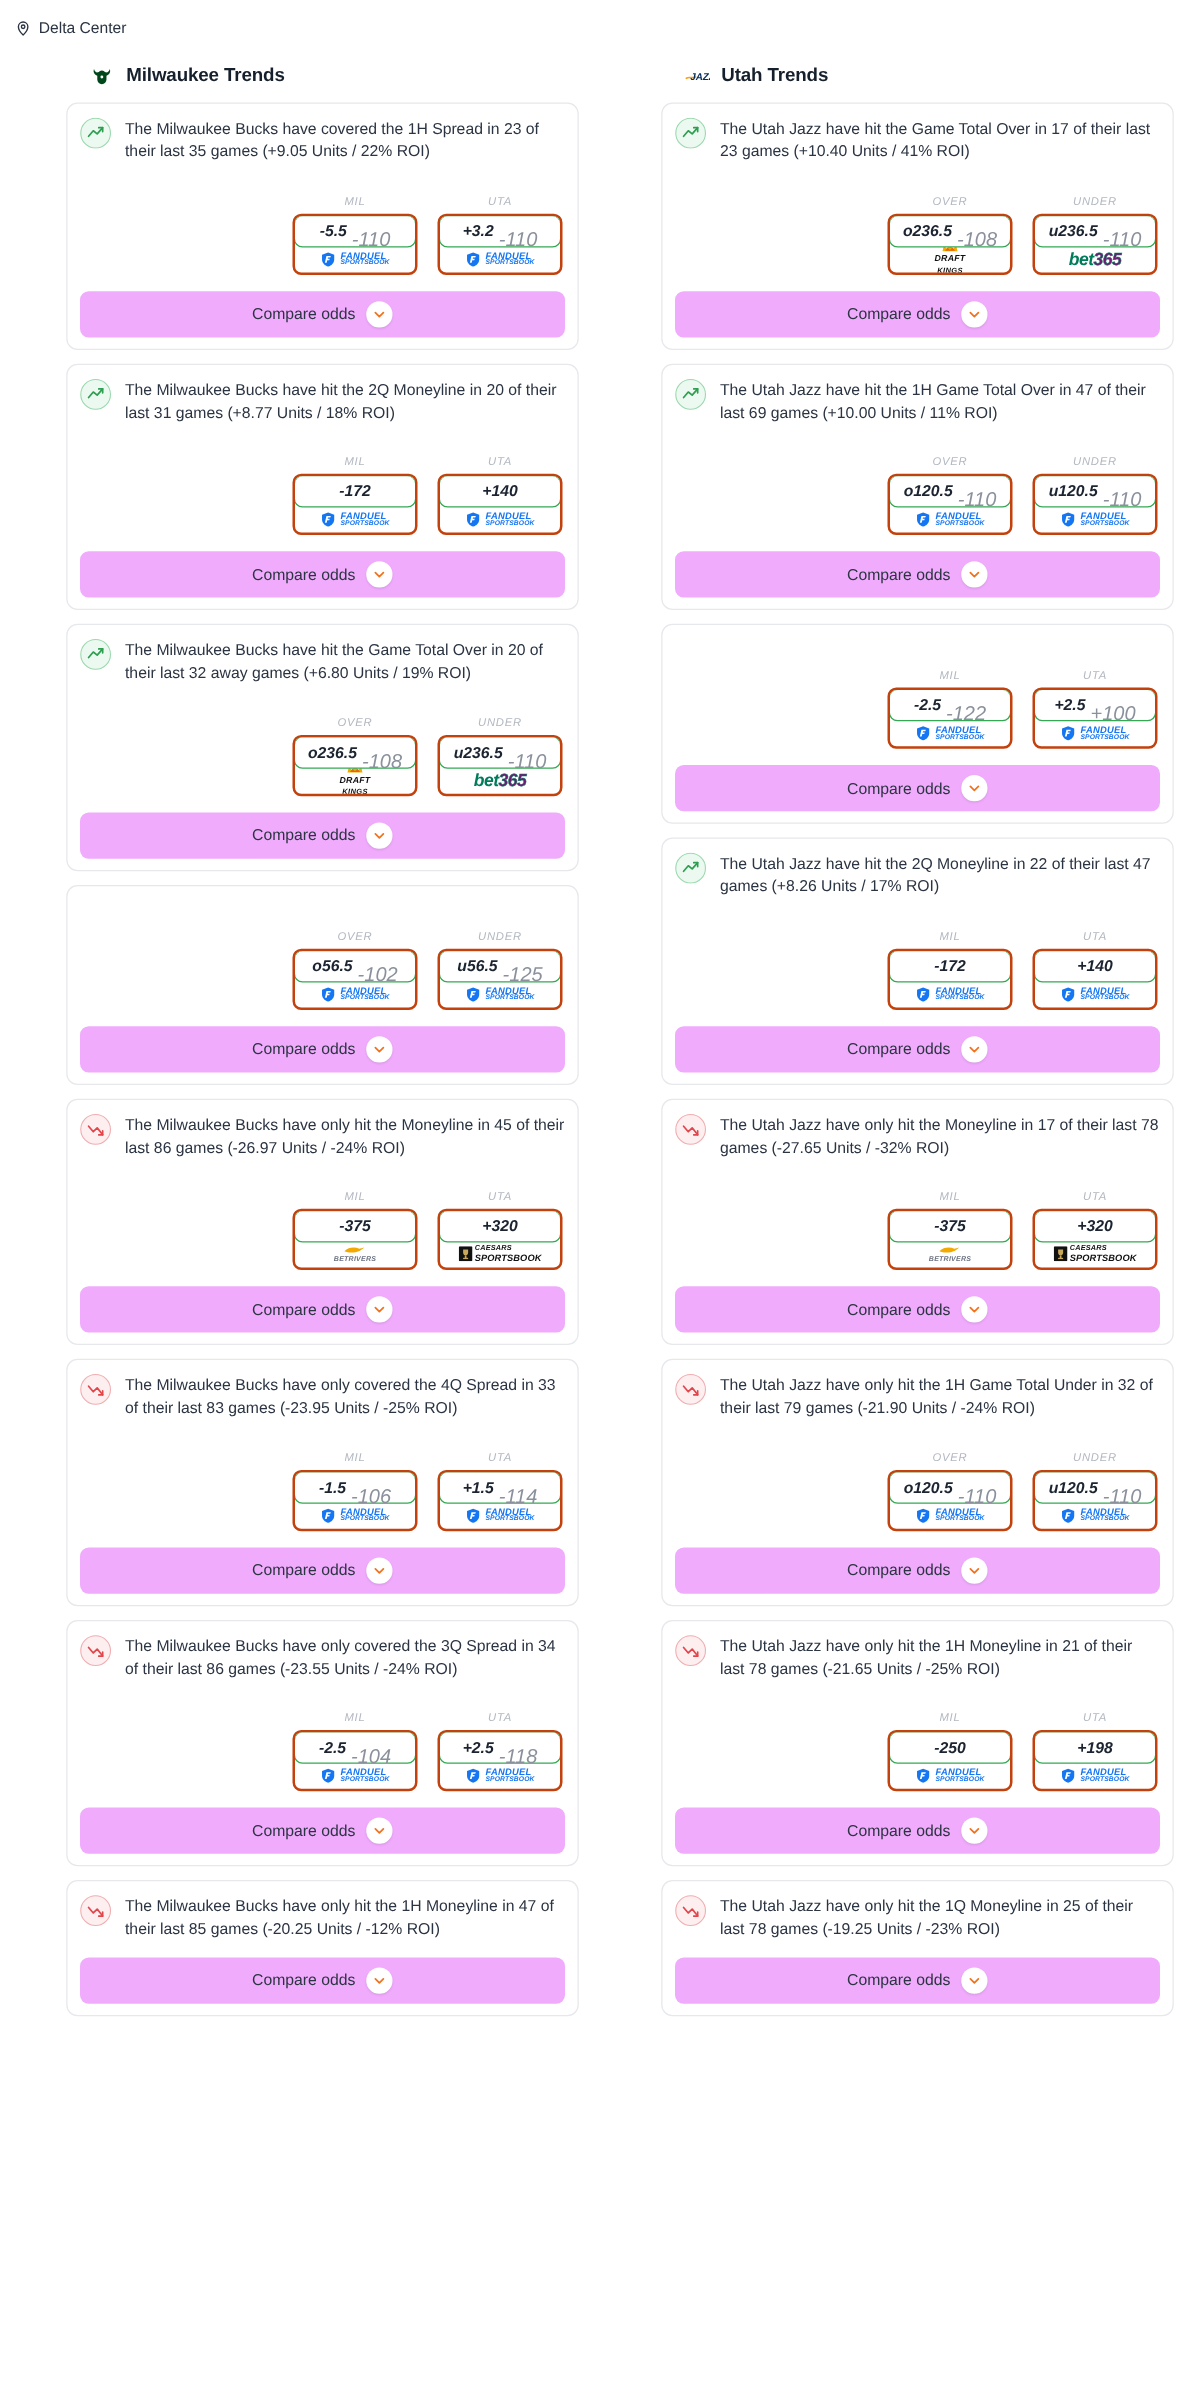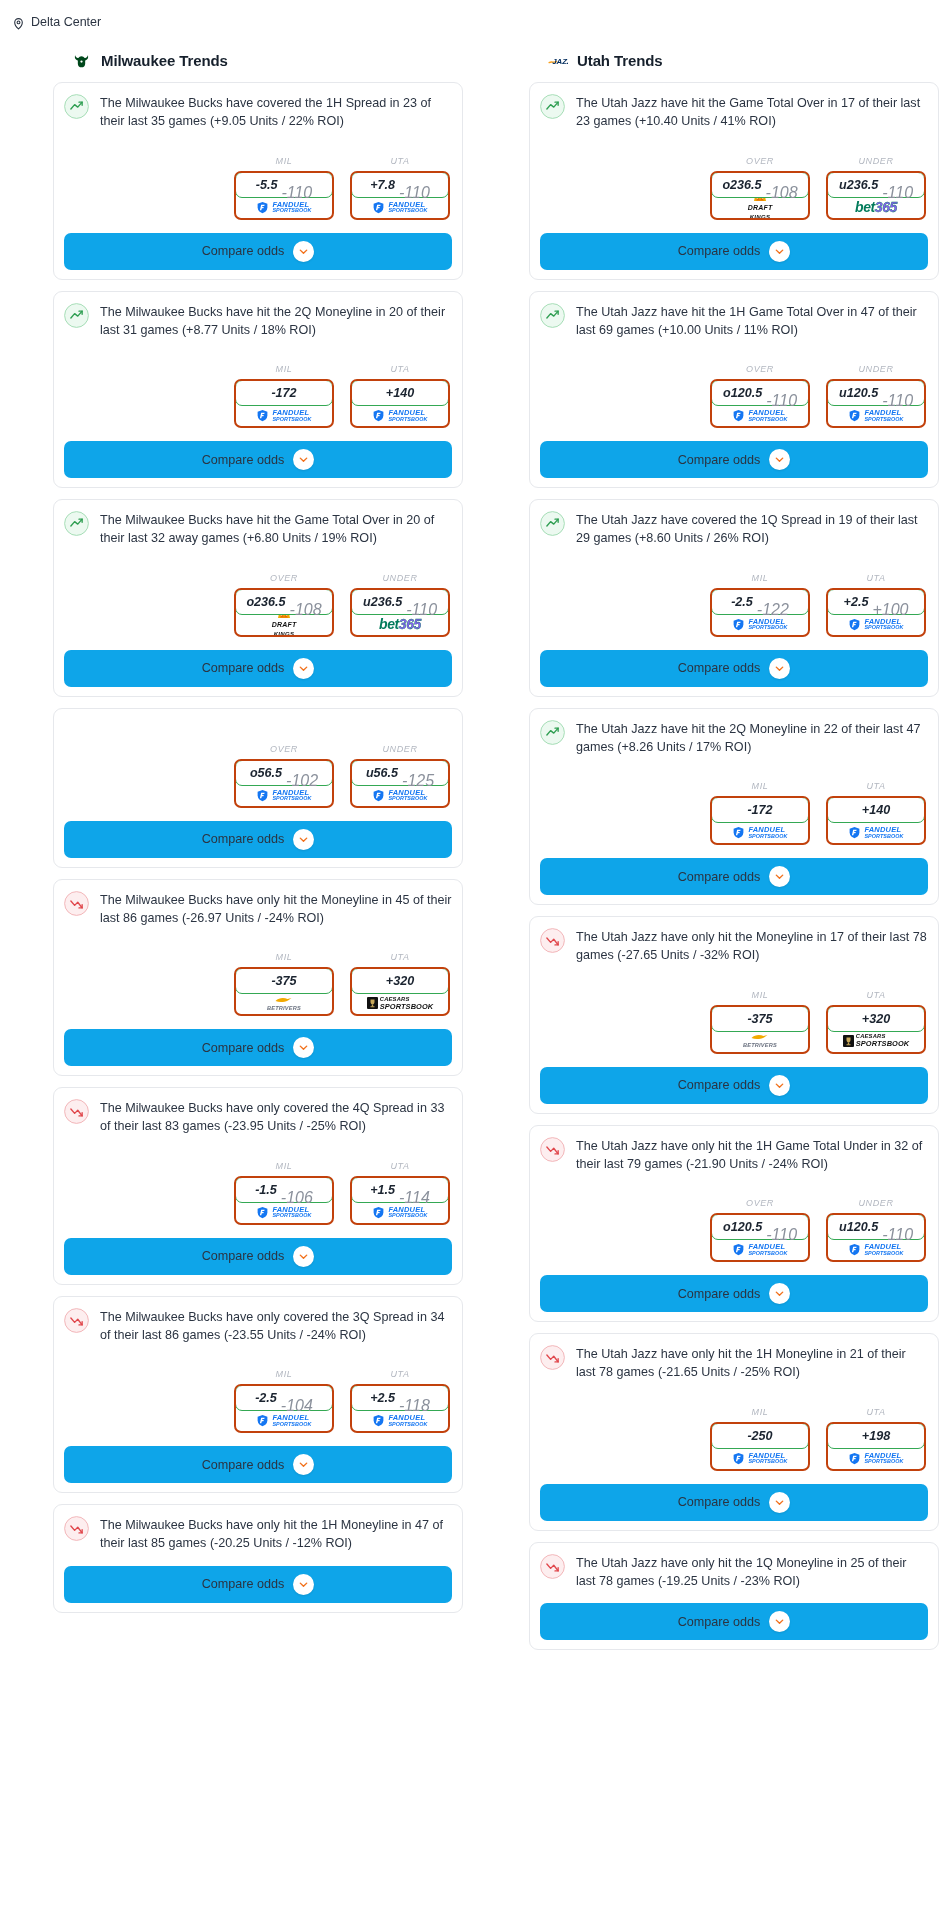--- a/index.html
+++ b/index.html
@@ -114,33 +114,33 @@
   .bk { display: flex; align-items: center; justify-content: center; gap: 3px; }
   .bk-fd-shield { width: 13px; height: 13px; display:block; }
   .bk-fd-text { display:flex; flex-direction:column; line-height: 1; }
   .bk-fd-t1 { font-size: 7.5px; font-weight: bold; color:#1476f2; letter-spacing:0.2px; }
   .bk-fd-t2 { font-size: 5.4px; font-weight: bold; color:#1476f2; letter-spacing:0.1px; }
   .bk-dk { display:flex; flex-direction:column; align-items:center; line-height:1; }
   .bk-dk-crown { width: 14px; height: 7px; display:block; margin-bottom:-1px; }
   .bk-dk-t1 { font-size: 7px; font-weight: bold; color:#111; letter-spacing:0.2px; }
   .bk-dk-t2 { font-size: 6px; font-weight: bold; color:#111; letter-spacing:0.3px; }
   .bk-b365 { font-size: 14px; font-weight: bold; color:#027b5b; letter-spacing:-0.4px; }
-  .bk-b365 .y { color:#8b5cf6; -webkit-text-stroke: 0.4px #027b5b; }
+  .bk-b365 .y { color:#701a75; -webkit-text-stroke: 0.4px #027b5b; }
   .bk-br { display:flex; flex-direction:column; align-items:center; line-height:1; }
   .bk-br-sw { width: 18px; height: 7px; display:block; }
   .bk-br-t { font-size: 5.6px; font-weight: bold; color:#6b7280; letter-spacing:0.2px; }
   .bk-cz { display:flex; align-items:center; gap:2px; }
   .bk-cz-badge { width: 11px; height: 12px; display:block; }
   .bk-cz-text { display:flex; flex-direction:column; line-height:1; }
   .bk-cz-t1 { font-size: 5.8px; font-weight: bold; color:#111; letter-spacing:0.2px; }
   .bk-cz-t2 { font-size: 7.4px; font-weight: bold; color:#111; letter-spacing:0.1px; }
 
   .compare-bar {
     margin-top: 13px;
-    background: #0ea5e9;
+    background: #f0abfc;
     border-radius: 7px;
     height: 37px;
     display: flex;
     align-items: center;
     justify-content: center;
     gap: 9px;
     cursor: pointer;
   }
   .compare-label { font-size: 12.6px; color: #2b3442; }
   .chev-circle {
@@ -204,21 +204,21 @@
                       <span class="bk-fd-t2">SPORTSBOOK</span>
                     </span>
                   </span>
                 </div>
               </div>
             </div>
             <div class="odds-col">
               <div class="odds-label">UTA</div>
               <div class="odds-box">
                 <div class="odds-value">
-                  <span class="odds-main">+7.8</span>
+                  <span class="odds-main">+3.2</span>
                   <span class="odds-juice">-110</span>
                 </div>
                 <div class="book-row">
                   <span class="bk">
                     <svg class="bk-fd-shield" viewBox="0 0 24 24">
                       <path d="M12 2 L21 5 L21 12 C21 17.5 16.8 21 12 22.5 C7.2 21 3 17.5 3 12 L3 5 Z" fill="#1476f2"></path>
                       <path d="M9.5 7 L16 7 L15.2 9.4 L11.8 9.4 L11.4 11 L14.4 11 L13.7 13.3 L10.8 13.3 L9.8 17 L7.2 17 Z" fill="#ffffff"></path>
                     </svg>
                     <span class="bk-fd-text">
                       <span class="bk-fd-t1">FANDUEL</span>
@@ -723,28 +723,20 @@
           <div class="compare-bar">
             <span class="compare-label">Compare odds</span>
             <span class="chev-circle">
               <svg class="chev" viewBox="0 0 24 24" fill="none" stroke="#f2711c" stroke-width="3" stroke-linecap="round" stroke-linejoin="round">
                 <path d="M5 9 L12 16 L19 9"></path>
               </svg>
             </span>
           </div>
         </div>
         <div class="card">
-          <div class="trend-row">
-            <span class="trend-icon"><svg viewBox="0 0 40 40" width="25" height="25">
-                <circle cx="20" cy="20" r="19" fill="#ecf9f0" stroke="#9bd9ae" stroke-width="1.4"></circle>
-                <path d="M11 24 L17 17 L22 21 L29 13" fill="none" stroke="#2e9e51" stroke-width="2.2" stroke-linecap="round" stroke-linejoin="round"></path>
-                <path d="M24 13 L29 13 L29 18" fill="none" stroke="#2e9e51" stroke-width="2.2" stroke-linecap="round" stroke-linejoin="round"></path>
-              </svg></span>
-            <div class="trend-text">The Utah Jazz have covered the 1Q Spread in 19 of their last 29 games (+8.60 Units / 26% ROI)</div>
-          </div>
           <div class="odds-area">
             <div class="odds-col">
               <div class="odds-label">MIL</div>
               <div class="odds-box">
                 <div class="odds-value">
                   <span class="odds-main">-2.5</span>
                   <span class="odds-juice">-122</span>
                 </div>
                 <div class="book-row">
                   <span class="bk">

